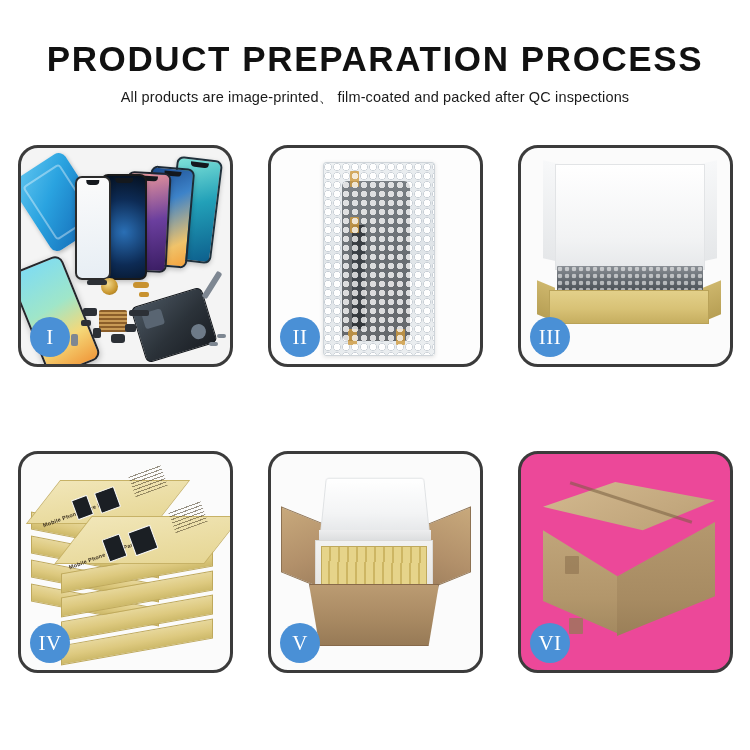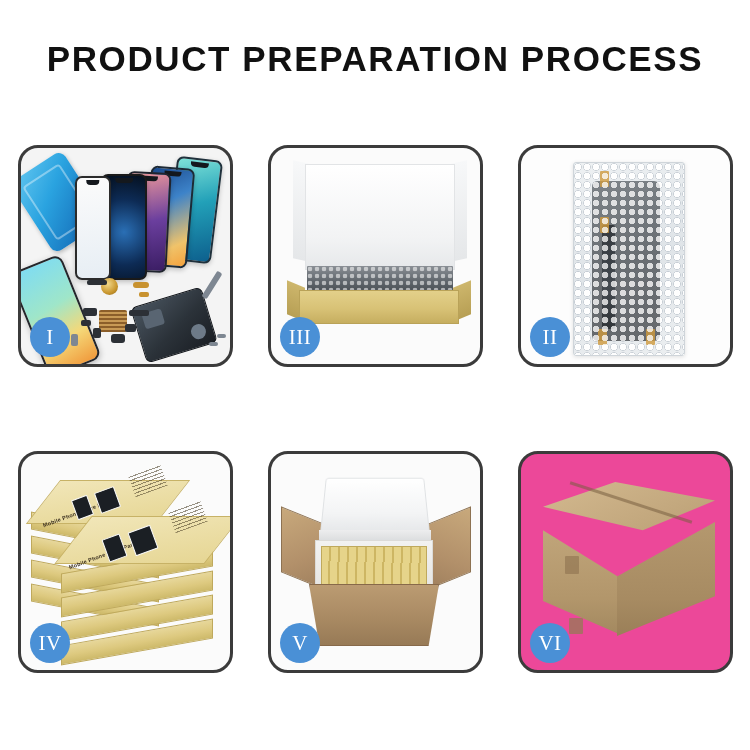--- a/index.html
+++ b/index.html
@@ -388,20 +388,21 @@
     border-radius: 1px;
   }
 </style>
 </head>
 <body>
 
 <div class="page">
 
   <div class="header">
     <div class="main-title">PRODUCT PREPARATION PROCESS</div>
+    <div class="sub-title">All products are image-printed、 film-coated and packed after QC inspections</div>
   </div>
 
   <div class="grid">
 
     <div class="panel p1">
       <div class="panel-art">
         <div class="ph-blue-adh"></div>
         <div class="ph ph-a">
             <span class="notch"></span>
           </div>
@@ -431,48 +432,48 @@
         <div class="pt pt-lt" style="left:50px;top:186px;width:7px;height:12px;border-radius:2px;"></div>
         <div class="pt" style="left:108px;top:162px;width:20px;height:6px;"></div>
         <div class="pt" style="left:104px;top:176px;width:11px;height:8px;"></div>
         <div class="pt pt-lt" style="left:188px;top:122px;width:6px;height:30px;transform:rotate(32deg);"></div>
         <div class="pt pt-lt" style="left:196px;top:186px;width:9px;height:4px;"></div>
         <div class="pt pt-lt" style="left:188px;top:194px;width:9px;height:4px;"></div>
       </div>
       <div class="badge">I</div>
     </div>
 
-    <div class="panel p3">
-      <div class="panel-art">
-        <div class="box3-lid-l"></div>
-        <div class="box3-lid-r"></div>
-        <div class="box3-lid"></div>
-        <div class="box3-inner"></div>
-        <div class="box3-flapl"></div>
-        <div class="box3-flapr"></div>
-        <div class="box3-front"></div>
-      </div>
-      <div class="badge">III</div>
-    </div>
-
     <div class="panel p2">
       <div class="panel-art">
         <div class="bubble-bag">
           <div class="screen-inside"></div>
           <div class="flexcable"></div>
           <div class="tape-tab" style="left:26px;top:8px;"></div>
           <div class="tape-tab" style="left:26px;top:54px;"></div>
           <div class="tape-tab" style="left:24px;top:166px;"></div>
           <div class="tape-tab" style="left:72px;top:166px;"></div>
           <div class="bubble-overlay"></div>
         </div>
       </div>
       <div class="badge">II</div>
     </div>
 
+    <div class="panel p3">
+      <div class="panel-art">
+        <div class="box3-lid-l"></div>
+        <div class="box3-lid-r"></div>
+        <div class="box3-lid"></div>
+        <div class="box3-inner"></div>
+        <div class="box3-flapl"></div>
+        <div class="box3-flapr"></div>
+        <div class="box3-front"></div>
+      </div>
+      <div class="badge">III</div>
+    </div>
+
     <div class="panel p4">
       <div class="panel-art stack">
         <div class="sbox" style="left:10px;top:70px;width:128px;height:18px;transform:skewY(11deg);"></div>
         <div class="sbox" style="left:10px;top:94px;width:128px;height:18px;transform:skewY(11deg);"></div>
         <div class="sbox" style="left:10px;top:118px;width:128px;height:18px;transform:skewY(11deg);"></div>
         <div class="sbox" style="left:10px;top:142px;width:128px;height:18px;transform:skewY(11deg);"></div>
 
         <div class="sbox" style="left:40px;top:106px;width:152px;height:20px;transform:skewY(-10deg);"></div>
         <div class="sbox" style="left:40px;top:130px;width:152px;height:20px;transform:skewY(-10deg);"></div>
         <div class="sbox" style="left:40px;top:154px;width:152px;height:20px;transform:skewY(-10deg);"></div>

